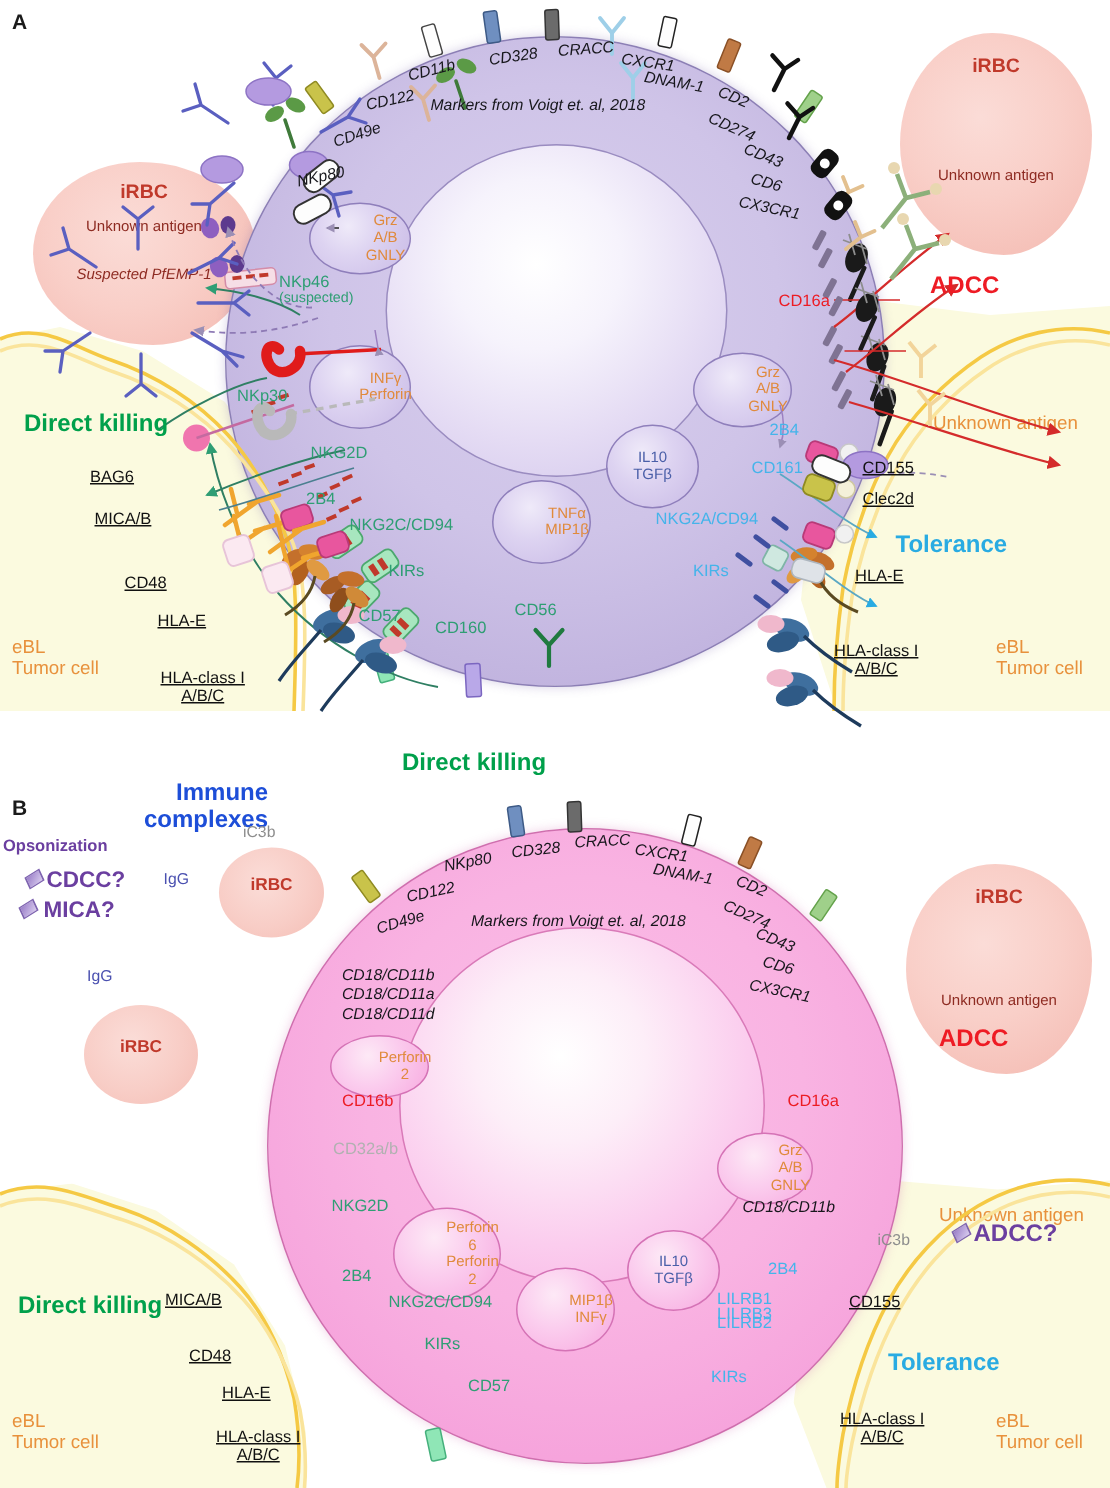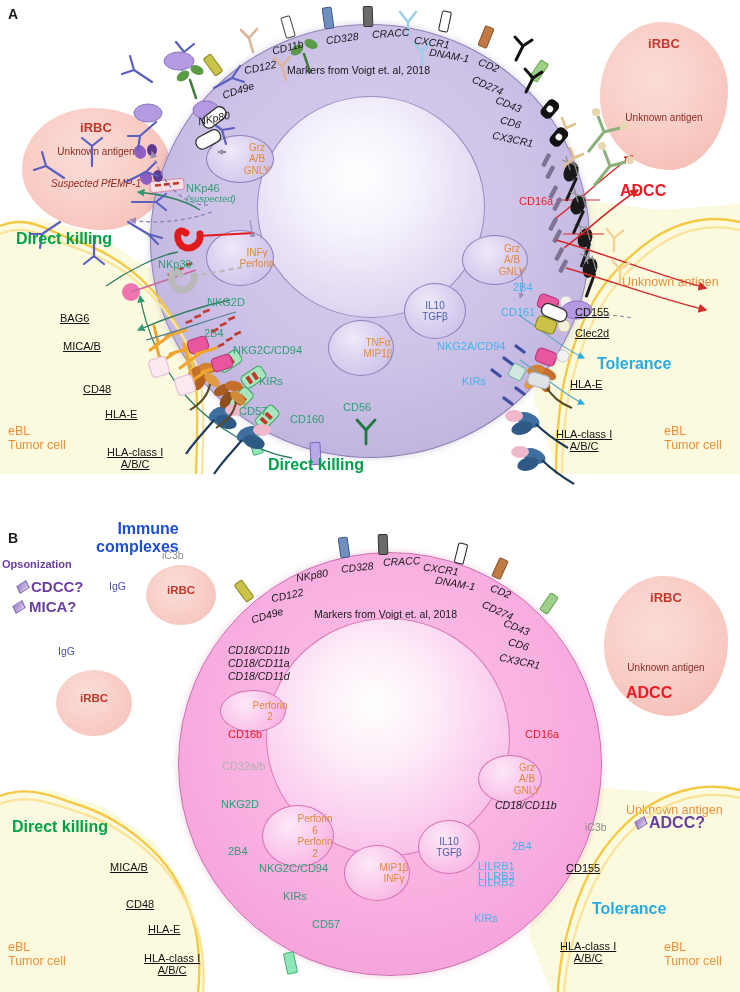--- a/index.html
+++ b/index.html
@@ -120,29 +120,30 @@
   .lbl-italic { font-style: italic; font-size: 10.5px; color: #17171c; }
   .lbl-green  { color: #2f9e74; font-size: 11px; }
   .lbl-blue   { color: #45b4ea; font-size: 11px; }
   .lbl-black  { color: #111; font-size: 11px; text-decoration: underline; }
   .lbl-red    { color: #ec1c24; font-size: 11px; }
   .lbl-gray   { color: #b1b1b1; font-size: 11px; }
   .lbl-purpleB{ color: #6b3fa0; font-size: 11px; }
 
   .credit {
     position: absolute;
+    font-style: italic;
     font-size: 10.5px;
     color: #17171c;
     white-space: nowrap;
     z-index: 8;
   }
 
   
   .callout { position: absolute; font-weight: bold; white-space: nowrap; z-index: 9; }
-  .co-green  { color: #00a04b; font-size: 16px; }
+  .co-green  { color: #00a04b; font-size: 16px; margin-top: 44px; }
   .co-red    { color: #ee1b24; font-size: 16px; }
   .co-blue   { color: #29abe2; font-size: 16px; }
   .co-purple { color: #6b3fa0; font-size: 16px; }
 
   
   .irbc {
     position: absolute;
     border-radius: 48% 52% 46% 54% / 50% 46% 54% 50%;
     background: radial-gradient(circle at 42% 38%, #fbdcd7 0%, #f9cfc8 45%, #f6c3bb 75%, #f3b9b0 100%);
     filter: blur(0.3px);
@@ -267,21 +268,21 @@
     <span class="ves-orange">TNFα</span>
     <span class="ves-orange">MIP1β</span>
   </div>
   <div class="vesicle ves-a" style="left:404px; top:283px; width:62px; height:56px;">
     <span class="ves-blue">IL10</span>
     <span class="ves-blue">TGFβ</span>
   </div>
 
   <div class="lbl lbl-green" style="left:186px; top:182px; font-weight:normal;">
     <span>NKp46</span>
-    <div style="font-style:italic; font-size:9.5px;">(suspected)</div>
+    <div style="font-size:9.5px;">(suspected)</div>
   </div>
   <div class="lbl lbl-green" style="left:158px; top:258px;">NKp30</div>
   <div class="lbl lbl-green" style="left:207px; top:296px;">NKG2D</div>
   <div class="lbl lbl-green" style="left:204px; top:327px;">2B4</div>
   <div class="lbl lbl-green" style="left:233px; top:344px;">NKG2C/CD94</div>
   <div class="lbl lbl-green" style="left:259px; top:375px;">KIRs</div>
   <div class="lbl lbl-green" style="left:239px; top:405px;">CD57</div>
   <div class="lbl lbl-green" style="left:290px; top:413px;">CD160</div>
   <div class="lbl lbl-green" style="left:343px; top:401px;">CD56</div>
 

